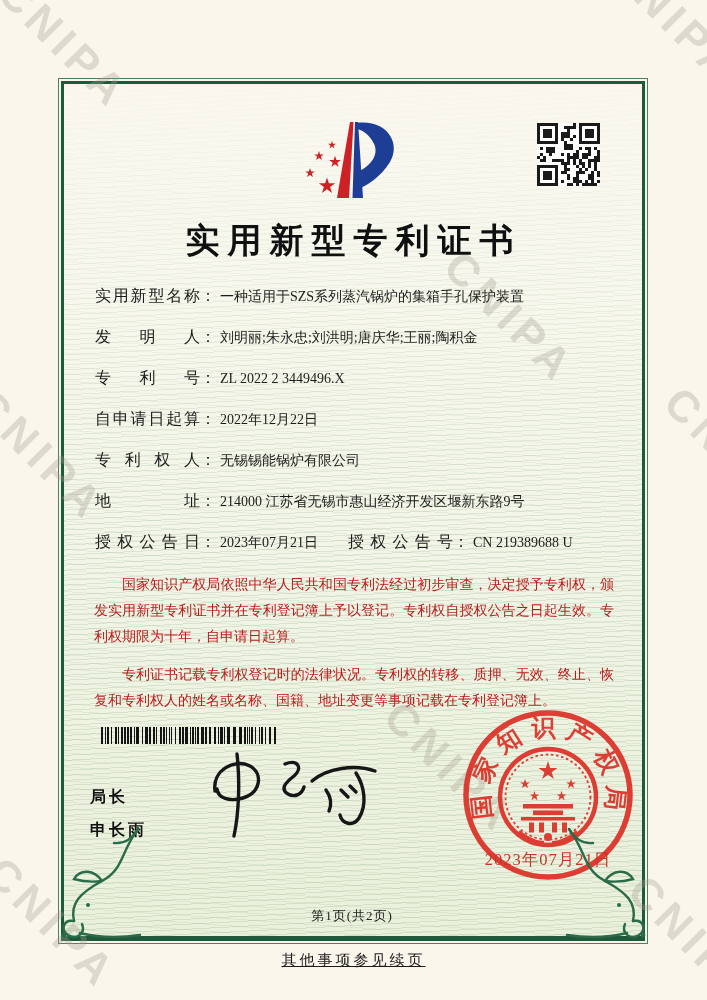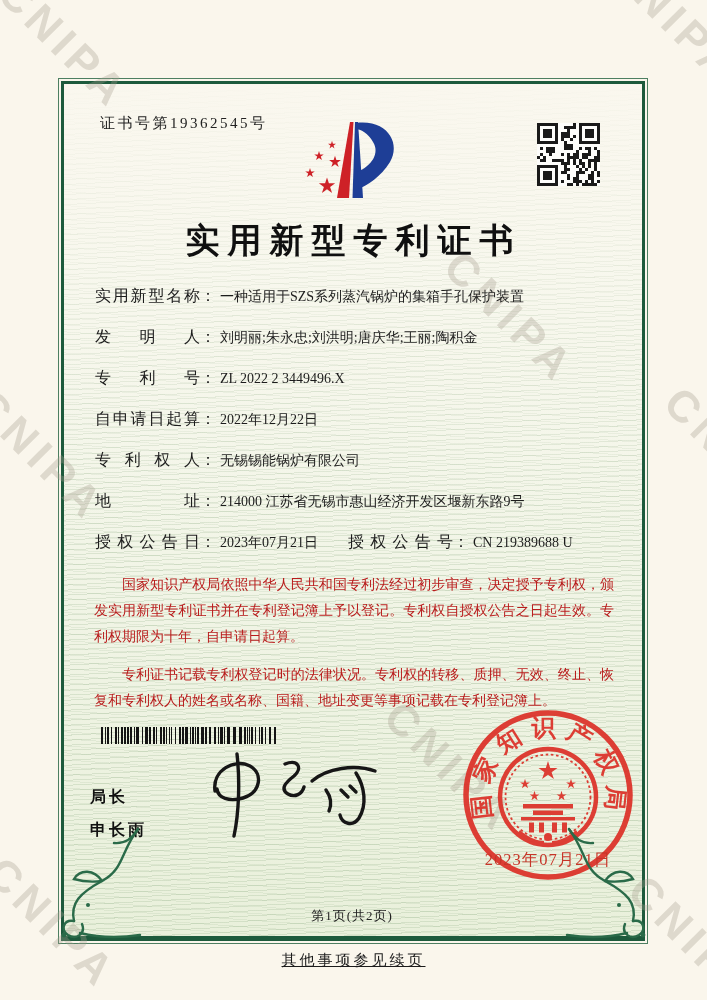--- a/index.html
+++ b/index.html
@@ -72,21 +72,20 @@
   <span class="wm" style="left:-42px;top:430px">CNIPA</span>
   <span class="wm" style="left:648px;top:428px">CNIPA</span>
   <span class="wm" style="left:368px;top:742px">CNIPA</span>
   <span class="wm" style="left:-30px;top:898px">CNIPA</span>
   <span class="wm" style="left:612px;top:916px">CNIPA</span>
 
   <div class="frame">
     <div class="frame-inner"></div>
   </div>
 
-  <div class="cert-no">证书号第19362545号</div>
 
   <svg class="logo" width="120" height="102" viewBox="0 0 120 102">
     <polygon points="57,22 60.5,22 56,98 44,98" fill="#ce2127"></polygon>
     <polygon points="62,22 65,22 70,98 59.5,98" fill="#1e3e96"></polygon>
     <path d="M63,23 C95,19 108,44 97,62 C88,77 74,85 66,89 L64,72 C79,66 87,53 80,42 C75,33 68,29 62,29 Z" fill="#1e3e96"></path>
     <g fill="#ce2127">
       <path transform="translate(39,45) scale(4.2)" d="M0,-1 L0.22,-0.31 0.95,-0.31 0.36,0.12 0.59,0.81 0,0.38 -0.59,0.81 -0.36,0.12 -0.95,-0.31 -0.22,-0.31 Z"></path>
       <path transform="translate(26,56) scale(5)" d="M0,-1 L0.22,-0.31 0.95,-0.31 0.36,0.12 0.59,0.81 0,0.38 -0.59,0.81 -0.36,0.12 -0.95,-0.31 -0.22,-0.31 Z"></path>
       <path transform="translate(42,62) scale(6.2)" d="M0,-1 L0.22,-0.31 0.95,-0.31 0.36,0.12 0.59,0.81 0,0.38 -0.59,0.81 -0.36,0.12 -0.95,-0.31 -0.22,-0.31 Z"></path>
       <path transform="translate(17,73) scale(5)" d="M0,-1 L0.22,-0.31 0.95,-0.31 0.36,0.12 0.59,0.81 0,0.38 -0.59,0.81 -0.36,0.12 -0.95,-0.31 -0.22,-0.31 Z"></path>

